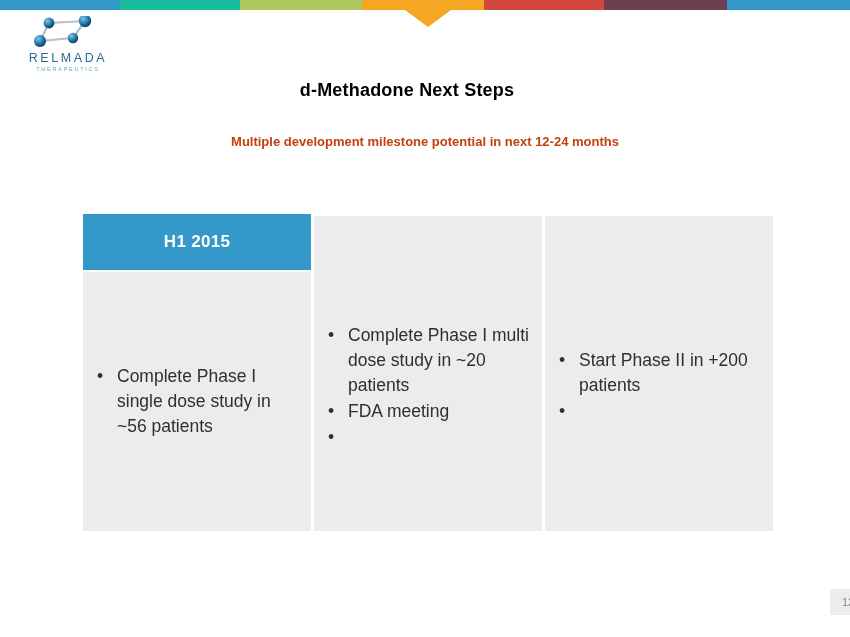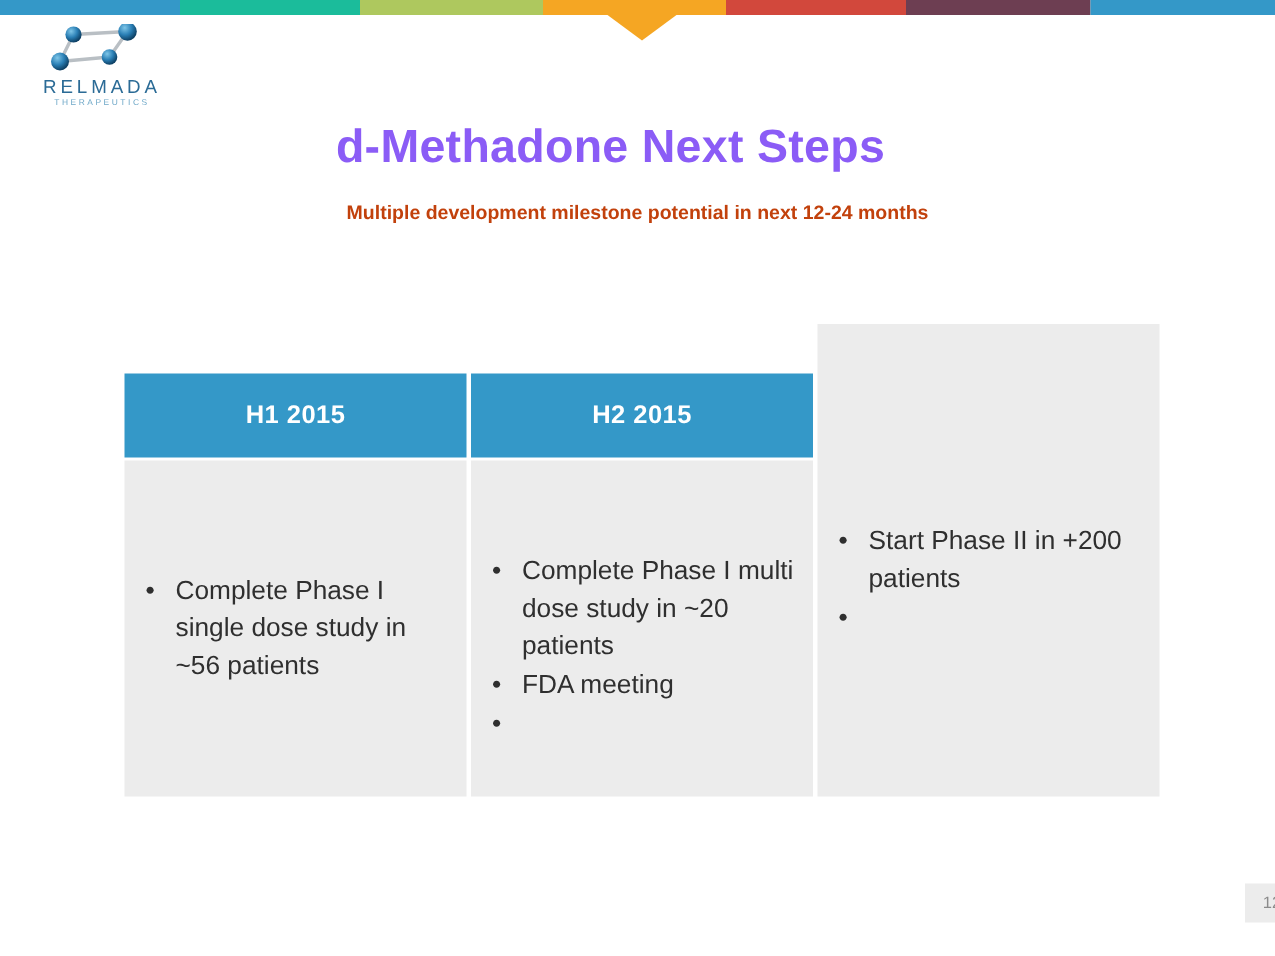--- a/index.html
+++ b/index.html
@@ -75,23 +75,23 @@
     font-family: "Liberation Sans", sans-serif;
   }
 
   
   .title {
     position: absolute;
     left: 0;
     top: 80px;
     width: 814px;
     text-align: center;
-    font-size: 31px;
+    font-size: 18px;
     font-weight: bold;
-    color: #8b5cf6;
+    color: #000000;
     letter-spacing: 0.2px;
   }
   .subtitle {
     position: absolute;
     left: 225px;
     top: 132px;
     width: 400px;
     text-align: center;
     font-size: 13px;
     font-weight: bold;
@@ -117,21 +117,20 @@
   .col-head {
     height: 56px;
     background: #3498c8;
     color: #ffffff;
     font-size: 17px;
     font-weight: bold;
     display: flex;
     align-items: center;
     justify-content: center;
     letter-spacing: 0.3px;
-    margin-top: 35px;
   }
   .col-body {
     flex: 1;
     background: #ececec;
     margin-top: 2px;
     display: flex;
     flex-direction: column;
     justify-content: center;
     padding: 0 10px 0 8px;
     box-sizing: border-box;
@@ -218,21 +217,20 @@
 <div class="table" id="table">
     <div class="col">
       <div class="col-head">H1 2015</div>
       <div class="col-body">
         <ul class="bullets">
           <li><span class="dot">•</span><span>Complete Phase I single dose study in ~56 patients</span></li>
         </ul>
       </div>
     </div>
     <div class="col">
-      <div class="col-head">H2 2015</div>
       <div class="col-body">
         <ul class="bullets">
           <li><span class="dot">•</span><span>Complete Phase I multi dose study in ~20 patients</span></li>
           <li><span class="dot">•</span><span>FDA meeting</span></li>
           <li><span class="dot">•</span></li>
         </ul>
       </div>
     </div>
     <div class="col">
       <div class="col-body">

